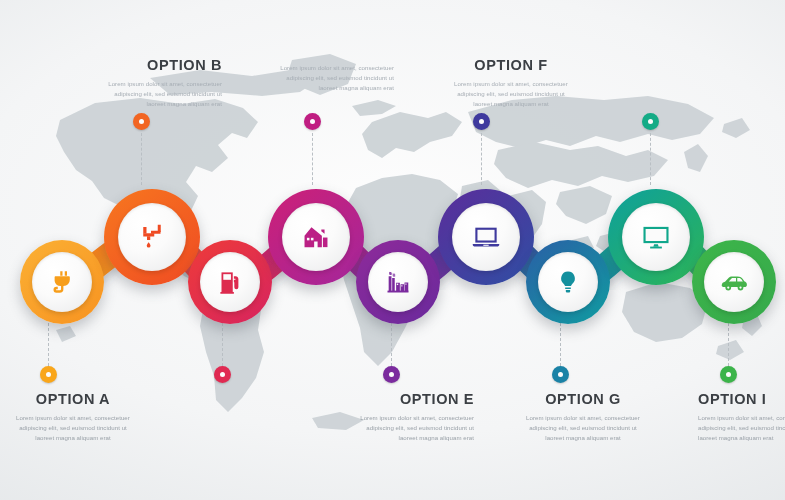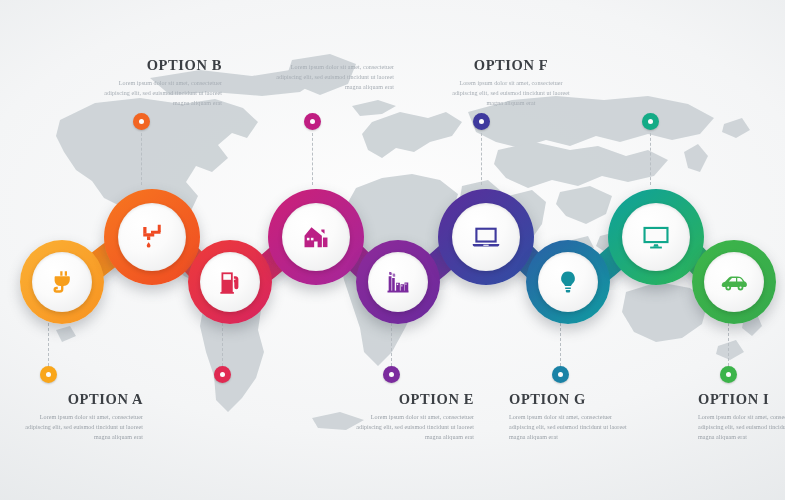--- a/index.html
+++ b/index.html
@@ -10,21 +10,21 @@
     position: relative;
   }
   #stage { position: absolute; inset: 0; width: 785px; height: 500px; }
 
   
   .map { position: absolute; inset: 0; opacity: .92; }
   .map svg { display: block; width: 785px; height: 500px; }
   .map path { fill: #ccd2d6; }
 
   
-  .optblock { position: absolute; width: 118px; font-family: Liberation Serif, serif; }
+  .optblock { position: absolute; width: 118px; }
   .opt-title {
     font-size: 14.5px; font-weight: bold; color: #3b3f44;
     letter-spacing: .6px; white-space: nowrap; line-height: 1.1;
   }
   .opt-body {
     font-size: 6.1px; color: #9aa1a8; line-height: 1.62;
     margin-top: 5px; letter-spacing: .05px;
   }
   .top-block .opt-body { color: #a6adb4; }
 
@@ -337,29 +337,29 @@
     <div class="opt-body">Lorem ipsum dolor sit amet, consectetuer adipiscing elit, sed euismod tincidunt ut laoreet  magna aliquam erat</div>
   </div>
   <div class="optblock top-block" style="left:276px;top:58px;text-align:right">
     <div class="opt-body">Lorem ipsum dolor sit amet, consectetuer adipiscing elit, sed euismod tincidunt ut laoreet  magna aliquam erat</div>
   </div>
   <div class="optblock top-block" style="left:452px;top:58px;text-align:center">
     <div class="opt-title">OPTION F</div>
     <div class="opt-body">Lorem ipsum dolor sit amet, consectetuer adipiscing elit, sed euismod tincidunt ut laoreet  magna aliquam erat</div>
   </div>
 
-  <div class="optblock" style="left:25px;top:392px;text-align:right">
+  <div class="optblock" style="left:14px;top:392px;text-align:center">
     <div class="opt-title">OPTION A</div>
     <div class="opt-body">Lorem ipsum dolor sit amet, consectetuer adipiscing elit, sed euismod tincidunt ut laoreet  magna aliquam erat</div>
   </div>
   <div class="optblock" style="left:356px;top:392px;text-align:right">
     <div class="opt-title">OPTION E</div>
     <div class="opt-body">Lorem ipsum dolor sit amet, consectetuer adipiscing elit, sed euismod tincidunt ut laoreet  magna aliquam erat</div>
   </div>
-  <div class="optblock" style="left:509px;top:392px;text-align:left">
+  <div class="optblock" style="left:524px;top:392px;text-align:center">
     <div class="opt-title">OPTION G</div>
     <div class="opt-body">Lorem ipsum dolor sit amet, consectetuer adipiscing elit, sed euismod tincidunt ut laoreet  magna aliquam erat</div>
   </div>
   <div class="optblock" style="left:698px;top:392px;text-align:left">
     <div class="opt-title">OPTION  I</div>
     <div class="opt-body">Lorem ipsum dolor sit amet, consectetuer adipiscing elit, sed euismod tincidunt ut laoreet  magna aliquam erat</div>
   </div>
 
 </div>
 

